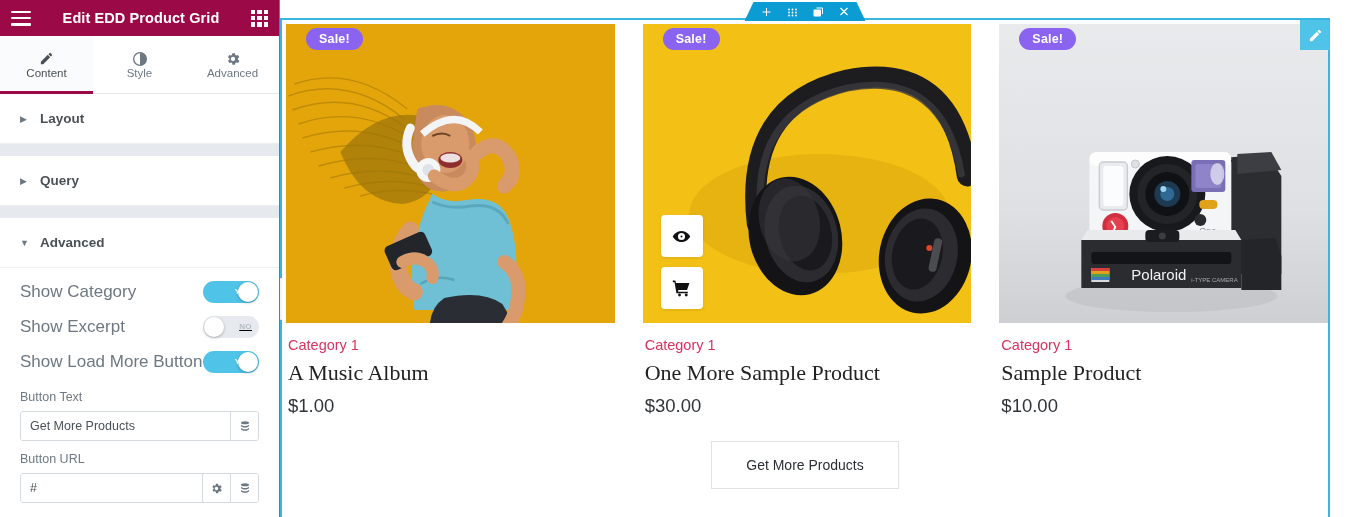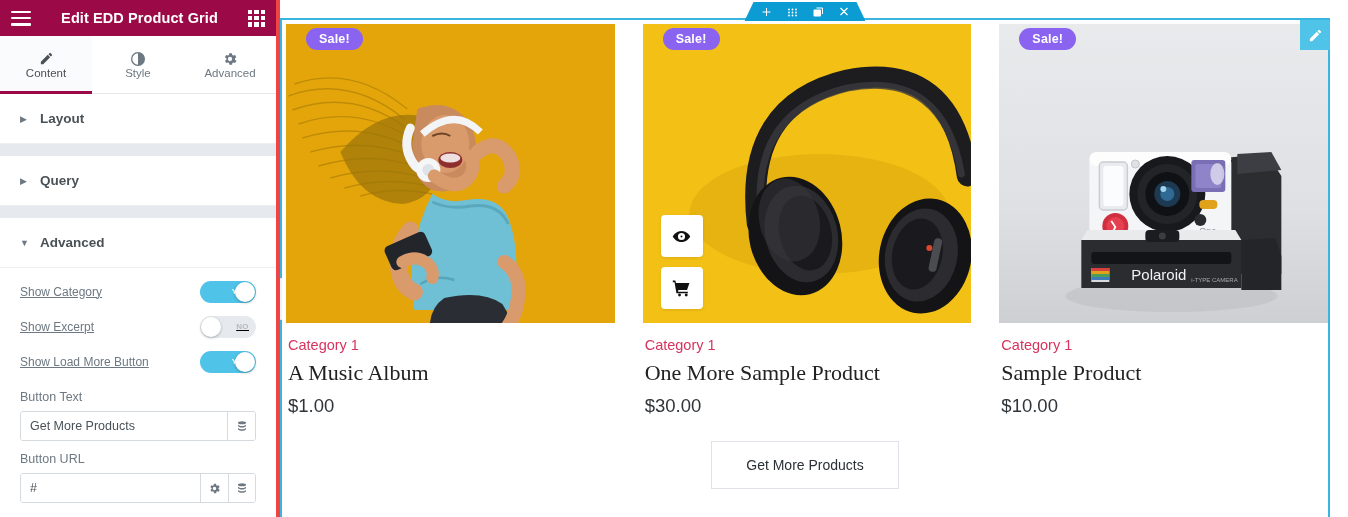--- a/index.html
+++ b/index.html
@@ -10,21 +10,21 @@
     background: #ffffff;
   }
   .app { display: flex; width: 1348px; height: 517px; position: relative; }
 
   
   .panel {
     width: 280px; height: 517px;
     background: #ffffff;
     display: flex; flex-direction: column;
     position: relative; z-index: 20;
-    border-right: 4px solid #ef4444;
+    border-right: 1px solid #ef4444;
   }
   .panel-header {
     height: 36px; background: #9b0a46;
     display: flex; align-items: center;
     padding: 0 11px; flex: 0 0 36px;
   }
   .hamburger { width: 20px; height: 15px; display: flex; flex-direction: column;
     justify-content: space-between; cursor: pointer; }
   .hamburger i { display: block; height: 2.5px; background: #ffffff; border-radius: 1px; }
   .panel-title {
@@ -52,21 +52,21 @@
     height: 50px; display: flex; align-items: center;
     padding-left: 20px; gap: 12px; cursor: pointer;
     background: #ffffff; border-bottom: 1px solid #eceff1;
   }
   .section-head .caret { font-size: 9px; color: #6d7882; width: 8px; }
   .section-head .stitle { font-size: 13.5px; font-weight: bold; color: #495157; }
 
   .controls { padding: 6px 20px 0 20px; }
   .ctl-row { display: flex; align-items: center; justify-content: space-between;
     height: 35px; }
-  .ctl-label { font-size: 12px; color: #6d7882; text-decoration: underline; }
+  .ctl-label { font-size: 17px; color: #6d7882; }
 
   .switch { width: 56px; height: 22px; border-radius: 11px; position: relative;
     cursor: pointer; display: flex; align-items: center; }
   .switch.on { background: #4fc3e8; justify-content: flex-end; }
   .switch.off { background: #e6eaee; justify-content: flex-end; text-decoration: underline; }
   .switch .sw-txt { font-size: 8px; font-weight: bold; color: #ffffff;
     letter-spacing: .4px; padding: 0 7px; }
   .switch.off .sw-txt { color: #b4bbc2; }
   .switch .knob { position: absolute; top: 1px; width: 20px; height: 20px;
     border-radius: 50%; background: #ffffff; box-shadow: 0 1px 3px rgba(0,0,0,.28); }

